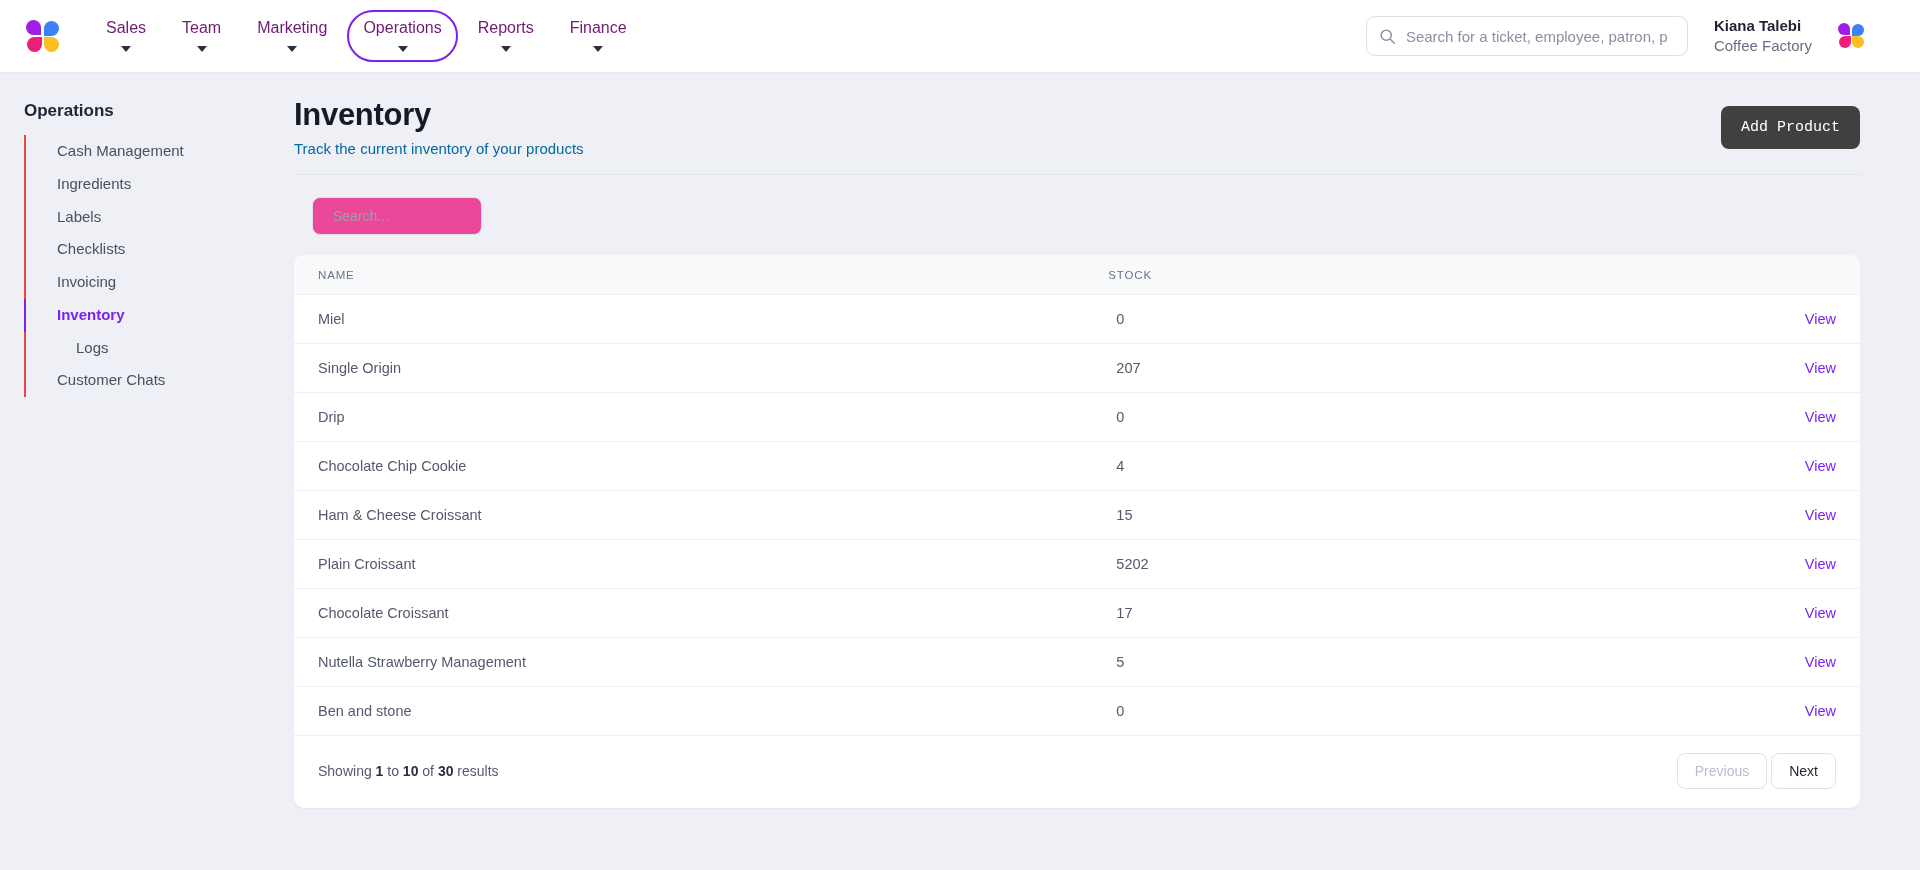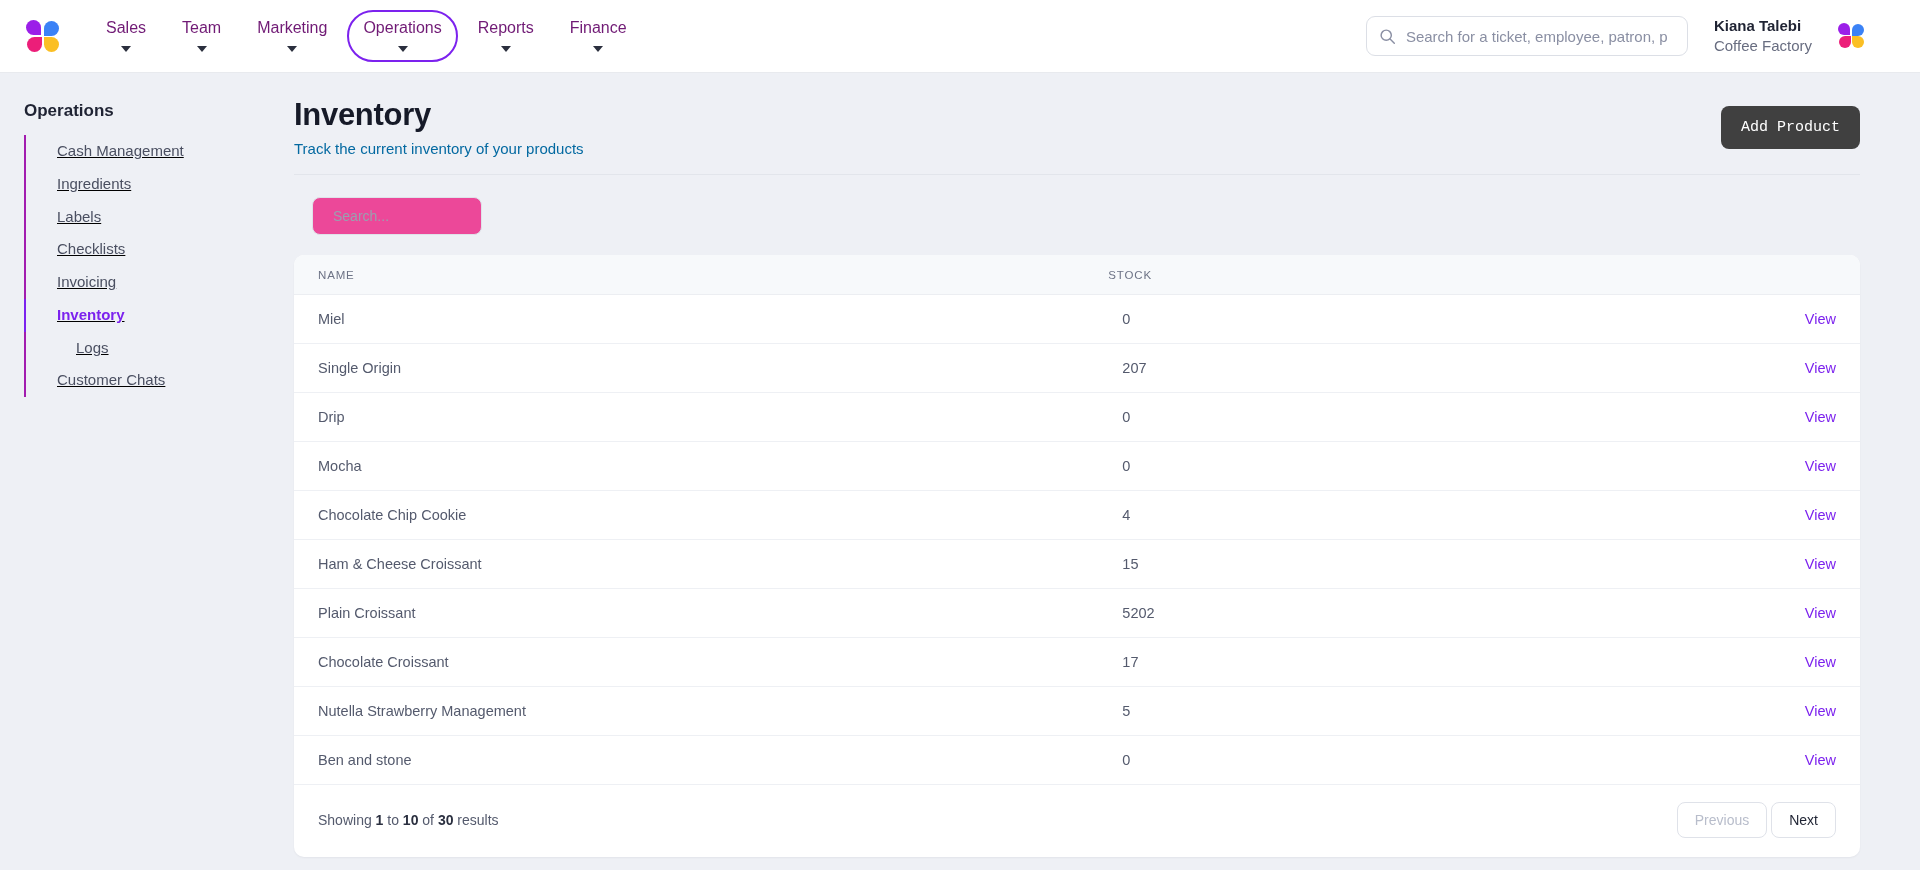--- a/index.html
+++ b/index.html
@@ -80,21 +80,21 @@
   .avatar-mark .petal.tr { left: 14px; top: 1px; }
   .avatar-mark .petal.bl { left: 1px; top: 13px; }
   .avatar-mark .petal.br { left: 14px; top: 13px; }
 
   
   .shell { display: flex; height: calc(870px - 73px); }
 
   
   .sidebar { width: 278px; flex: 0 0 278px; padding: 28px 0 0 24px; }
   .side-title { font-size: 17px; font-weight: bold; color: #1f2333; margin-bottom: 14px; }
-  .side-items { border-left: 2px solid #a21caf; padding-left: 0; text-decoration: underline; }
+  .side-items { border-left: 2px solid #ef4444; padding-left: 0; }
   .side-item {
     font-size: 15px;
     color: #4a4f61;
     padding: 7px 0 7px 31px;
     cursor: pointer;
     margin-left: -2px;
     border-left: 2px solid transparent;
     line-height: 1.25;
   }
   .side-item.sub { padding-left: 50px; }
@@ -154,21 +154,21 @@
     text-align: left;
     padding: 14px 0 13px 0;
     border-bottom: 1px solid #eceef2;
   }
   th.col-name, td.col-name { width: 52%; padding-left: 24px; }
   th.col-stock, td.col-stock { width: 34%; }
   th.col-act, td.col-act { width: 14%; text-align: right; padding-right: 24px; }
   tbody td {
     font-size: 14.5px;
     color: #545a6d;
-    padding: 16px 14px;
+    padding: 16px 8px;
     border-bottom: 1px solid #eef0f4;
   }
   tbody tr:last-child td { border-bottom: 1px solid #eef0f4; }
   .viewlink {
     color: #7c22ee;
     font-size: 14.5px;
     text-decoration: none;
     cursor: pointer;
   }
 
@@ -307,25 +307,20 @@
             <td class="col-name">Single Origin</td>
             <td class="col-stock">207</td>
             <td class="col-act"><a class="viewlink">View</a></td>
           </tr>
           <tr>
             <td class="col-name">Drip</td>
             <td class="col-stock">0</td>
             <td class="col-act"><a class="viewlink">View</a></td>
           </tr>
           <tr>
-            <td class="col-name">Mocha</td>
-            <td class="col-stock">0</td>
-            <td class="col-act"><a class="viewlink">View</a></td>
-          </tr>
-          <tr>
             <td class="col-name">Chocolate Chip Cookie</td>
             <td class="col-stock">4</td>
             <td class="col-act"><a class="viewlink">View</a></td>
           </tr>
           <tr>
             <td class="col-name">Ham &amp; Cheese Croissant</td>
             <td class="col-stock">15</td>
             <td class="col-act"><a class="viewlink">View</a></td>
           </tr>
           <tr>

